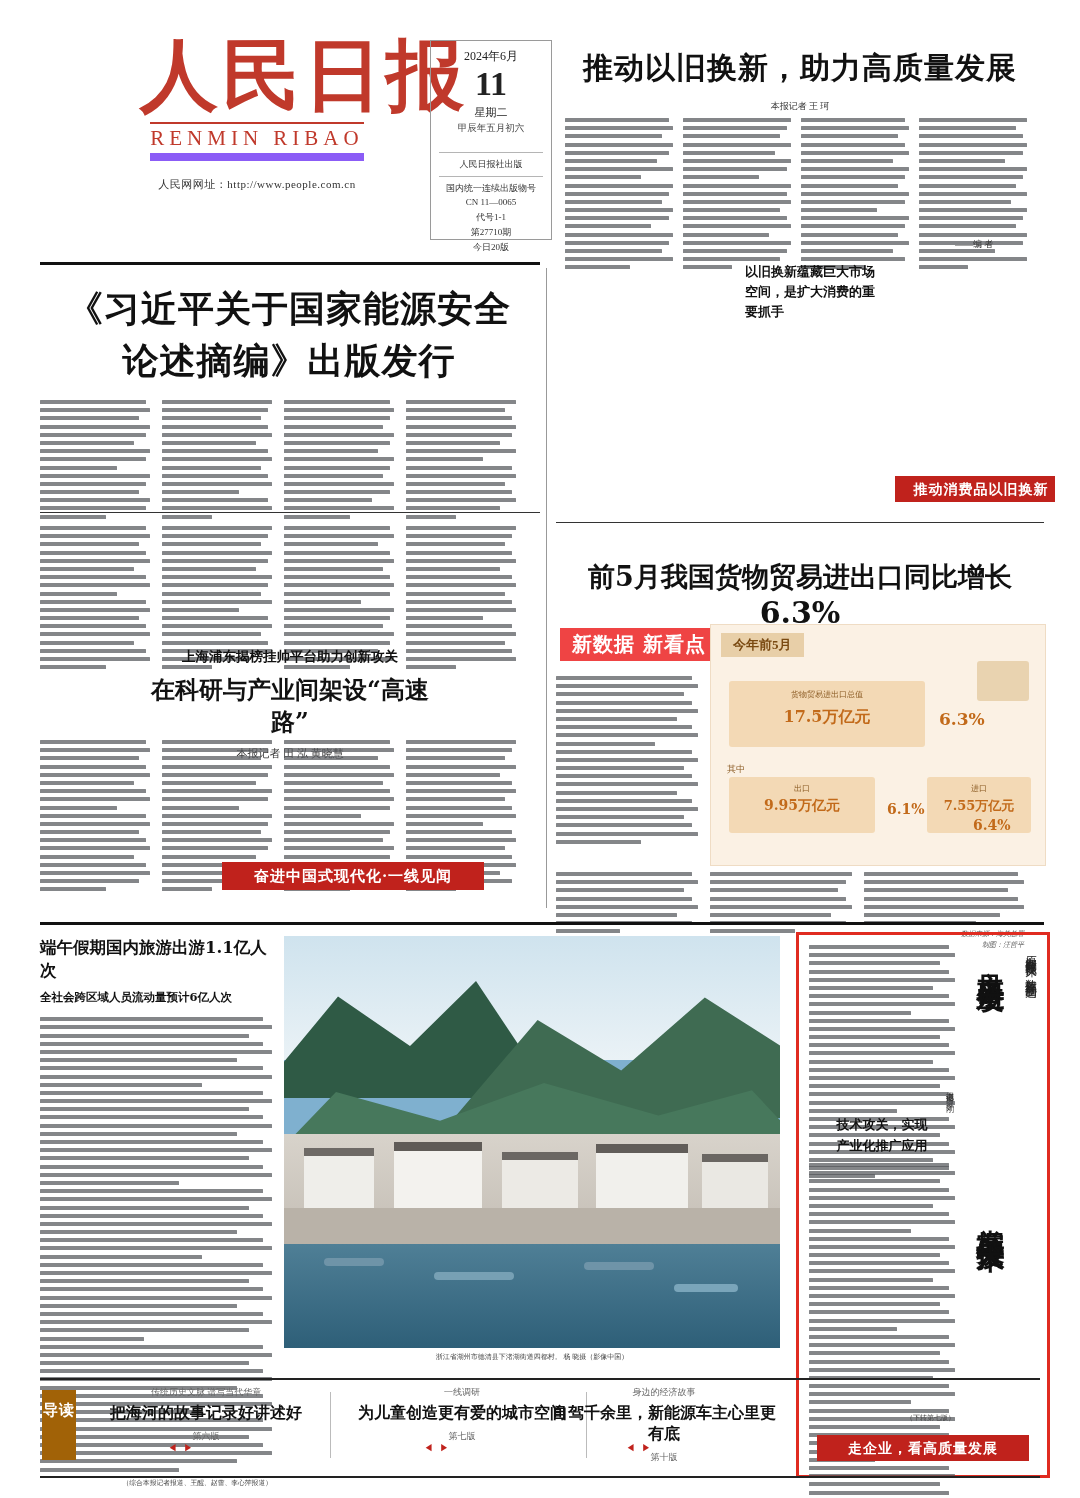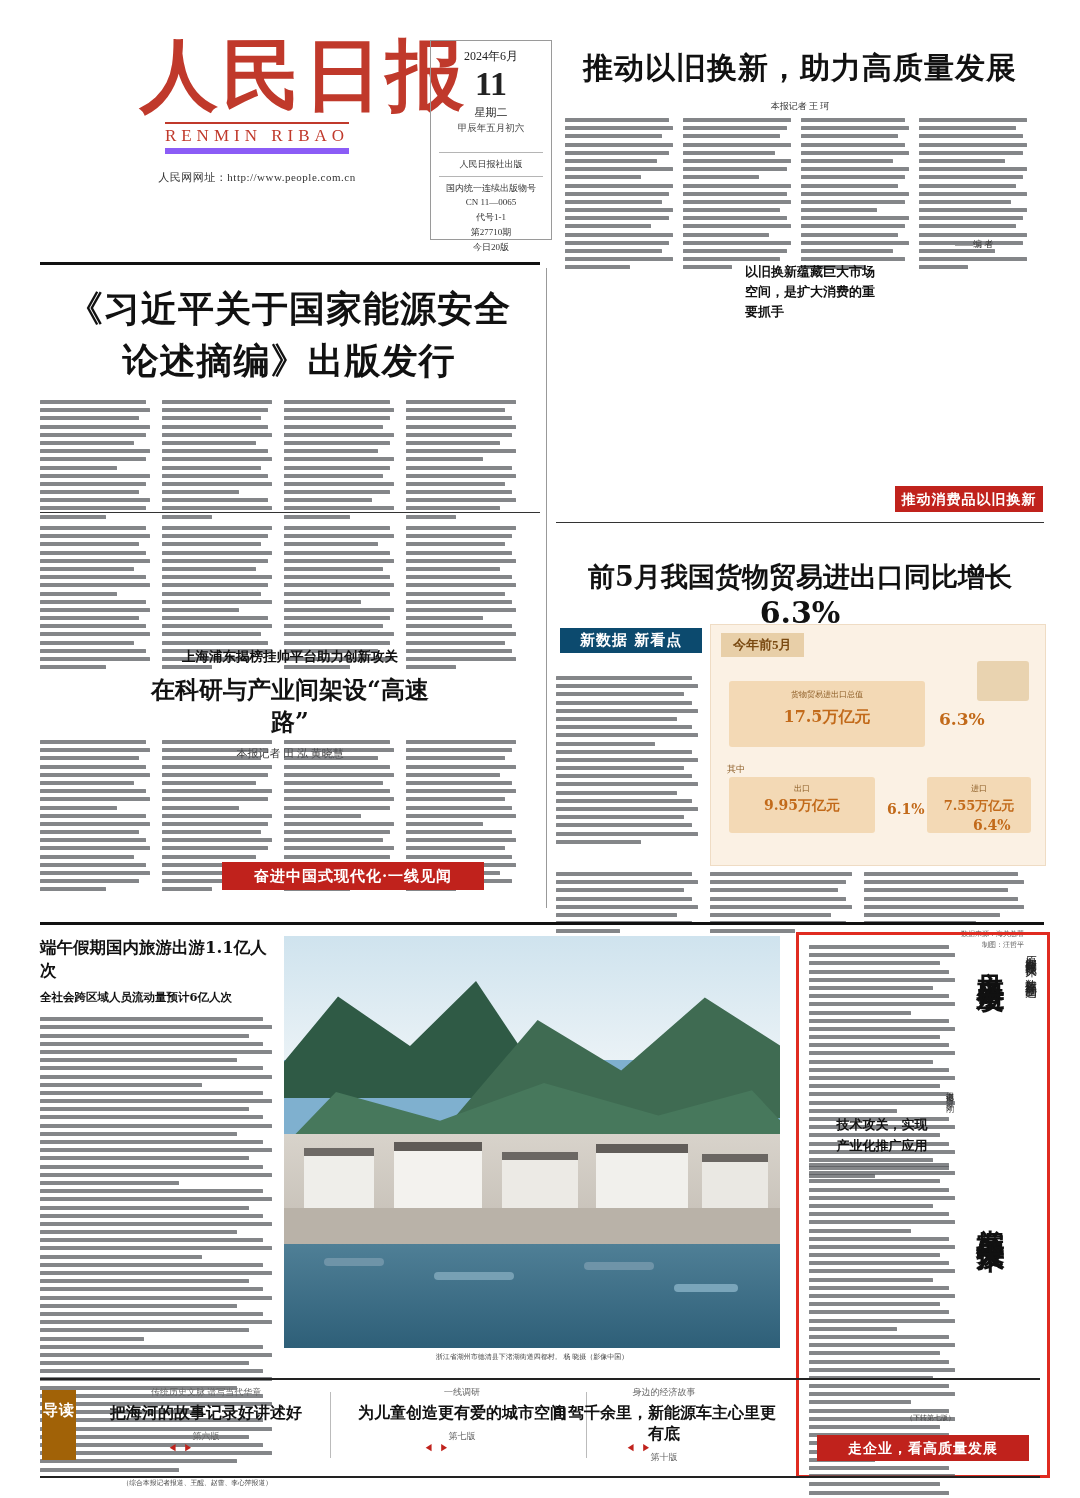--- a/index.html
+++ b/index.html
@@ -23,25 +23,25 @@
     font-size:78px;
     letter-spacing:4px;
     color:#c0392b;
     line-height:1.05;
     white-space:nowrap;
     margin-left:48px;
   }
   .logo-pinyin{
     margin-top:6px;
     font-family:"Liberation Serif", serif;
-    font-size:17px;
+    font-size:21px;
     letter-spacing:5px;
     color:#c0392b;
     border-top:2px solid #c0392b;
-    border-bottom:6px solid #8b5cf6;
+    border-bottom:8px solid #8b5cf6;
     padding:2px 0 2px 0;
     display:inline-block;
   }
   .logo-url{
     margin-top:16px;font-size:11px;color:#333;letter-spacing:.5px;
     font-family:"Liberation Serif", serif;
   }
 
   .datebox{
     position:absolute;left:430px;top:40px;width:122px;height:200px;
@@ -94,23 +94,23 @@
     font-weight:700;font-size:36px;line-height:1.45;text-align:center;color:#111;
     letter-spacing:1px;
   }
 
   .redbanner{
     background:#c0221c;color:#fff;font-weight:700;text-align:center;
     font-family:"DejaVu Serif", serif;
     letter-spacing:1px;
   }
   .redtag{
-    background:#0c4a6e;color:#fff;font-weight:700;
+    background:#ef4444;color:#fff;font-weight:700;
     font-family:"DejaVu Serif", serif;
-    display:inline-block;padding:3px 20px;font-size:15px;letter-spacing:1px;
+    display:inline-block;padding:3px 12px;font-size:20px;letter-spacing:1px;
   }
   .greytag{
     background:#e8cfa8;color:#7a4a12;font-weight:700;display:inline-block;
     padding:3px 12px;font-size:13px;
   }
 
   
   .photo{
     position:absolute;overflow:hidden;background:#7fb0cf;
   }
@@ -286,21 +286,21 @@
           <span class="ln s100"></span>
           <span class="ln s45"></span>
       </div>
     </div>
   </div>
 
   <div style="position:absolute;left:955px;top:238px;font-size:9px;color:#333;">——编 者</div>
 
   <div style="position:absolute;left:745px;top:262px;width:130px;font-family:'DejaVu Serif',serif;font-weight:700;font-size:13px;line-height:1.55;color:#111;">以旧换新蕴藏巨大市场空间，是扩大消费的重要抓手</div>
 
-  <div class="redbanner" style="position:absolute;left:895px;top:486px;width:148px;height:26px;line-height:26px;font-size:14px;">推动消费品以旧换新</div>
+  <div class="redbanner" style="position:absolute;left:895px;top:476px;width:148px;height:26px;line-height:26px;font-size:14px;padding-left:12px;">推动消费品以旧换新</div>
 
   <div class="rule hr-thick" style="left:40px;top:262px;width:500px;"></div>
 
   <div class="maintitle">
     <div>《习近平关于国家能源安全</div>
     <div>论述摘编》出版发行</div>
   </div>
 
   <div style="position:absolute;left:40px;top:400px;width:500px;display:flex;gap:12px;">
     <div style="width:110px;" class="col-text">
@@ -611,21 +611,21 @@
       <span class="ln s100"></span>
       <span class="ln s85"></span>
       <span class="ln s96"></span>
     <span class="ln s100"></span>
       <span class="ln s90"></span>
       <span class="ln s96"></span>
       <span class="ln s100"></span>
     <span class="ln s60"></span>
   </div>
 
-  <div style="position:absolute;left:556px;top:872px;width:488px;display:flex;gap:12px;">
+  <div style="position:absolute;left:556px;top:872px;width:488px;display:flex;gap:12px;font-style:italic;">
     <div style="width:142px;" class="col-text">
       <span class="ln s96"></span>
         <span class="ln s100"></span>
         <span class="ln s90"></span>
         <span class="ln s96"></span>
       <span class="ln s100"></span>
         <span class="ln s85"></span>
         <span class="ln s96"></span>
         <span class="ln s45"></span>
     </div>

